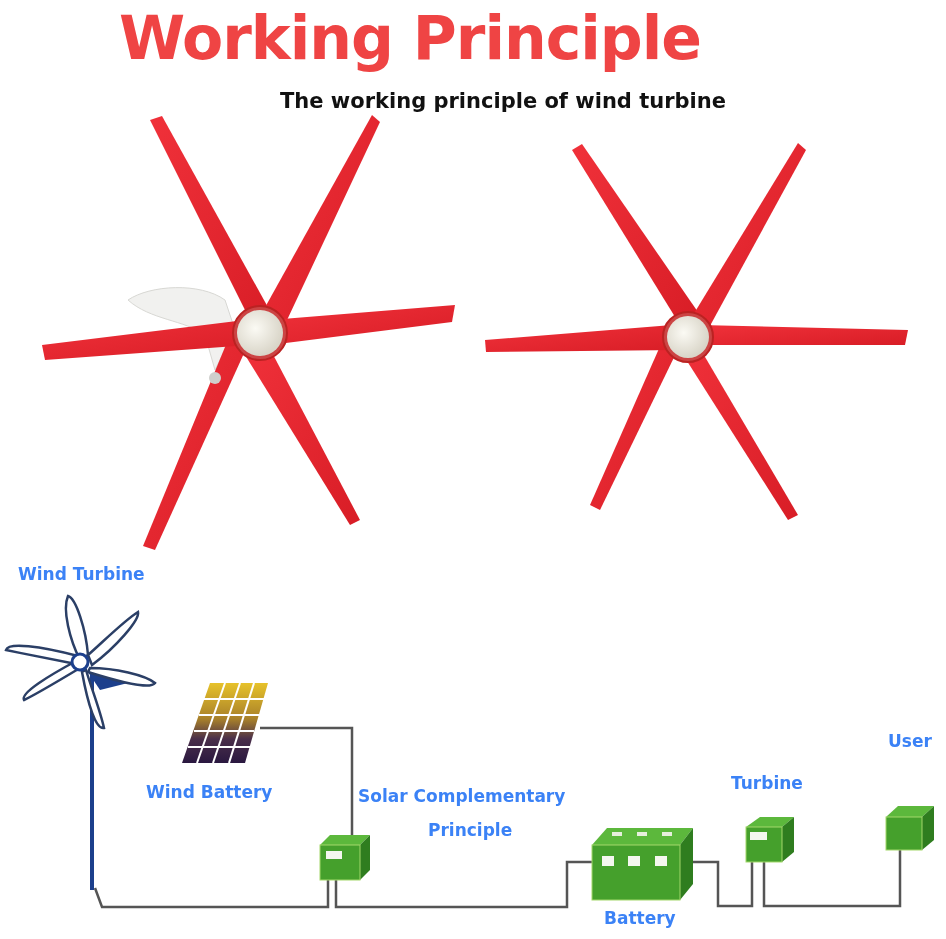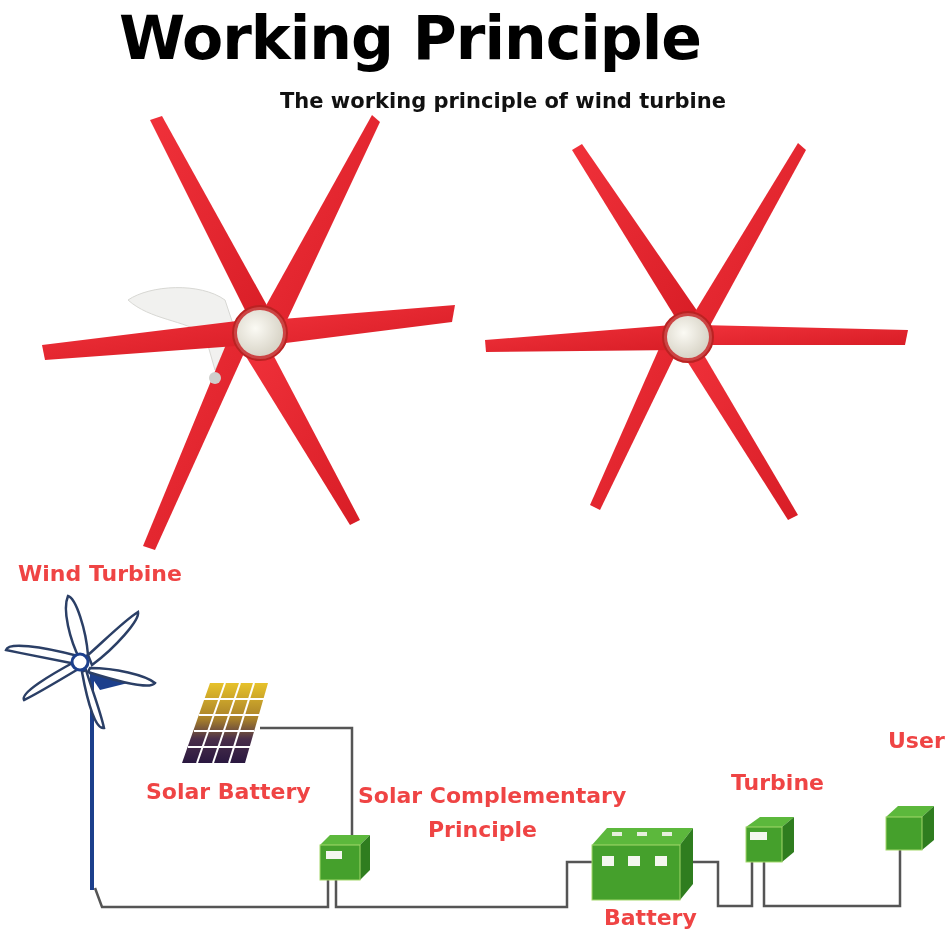--- a/index.html
+++ b/index.html
@@ -1,19 +1,19 @@
 <!DOCTYPE html>
 <html><head>
 <meta charset="utf-8">
 <style>
   html,body{margin:0;padding:0;background:#fff;}
   body{width:946px;height:939px;position:relative;overflow:hidden;font-family:"DejaVu Sans","Liberation Sans",sans-serif;}
-  .title{position:absolute;left:0;width:820px;top:2px;text-align:center;font-size:60px;font-weight:bold;color:#000000;letter-spacing:-1px;line-height:72px;}
+  .title{position:absolute;left:0;width:820px;top:2px;text-align:center;font-size:60px;font-weight:bold;color:#ef4444;letter-spacing:-1px;line-height:72px;}
   .subtitle{position:absolute;left:0;width:946px;top:86px;text-align:center;font-size:21px;font-weight:bold;color:#111;line-height:30px;padding-left:60px;box-sizing:border-box;}
-  .lbl{position:absolute;font-weight:bold;color:#ef4444;font-size:22px;line-height:26px;white-space:nowrap;}
+  .lbl{position:absolute;font-weight:bold;color:#3b82f6;font-size:17px;line-height:26px;white-space:nowrap;}
   svg{position:absolute;left:0;top:0;}
 </style>
 </head>
 <body>
 
 <div class="title">Working Principle</div>
 <div class="subtitle">The working principle of wind turbine</div>
 
 <svg width="946" height="939" viewBox="0 0 946 939">
   <defs>
@@ -121,18 +121,18 @@
   </g>
 
   <g>
     <path d="M886 817 L898 806 L934 806 L922 817 Z" fill="#5cb83c"></path>
     <path d="M922 817 L934 806 L934 840 L922 850 Z" fill="#2f7d1f"></path>
     <rect x="886" y="817" width="36" height="33" fill="#45a02c" stroke="#a3d86a" stroke-width="1"></rect>
   </g>
 </svg>
 
 <div class="lbl" style="left:18px;top:561px;">Wind Turbine</div>
-<div class="lbl" style="left:146px;top:779px;">Solar Battery</div>
+<div class="lbl" style="left:146px;top:779px;">Wind Battery</div>
 <div class="lbl" style="left:358px;top:783px;">Solar Complementary</div>
 <div class="lbl" style="left:428px;top:817px;">Principle</div>
 <div class="lbl" style="left:588px;top:905px;margin-left:16px;">Battery</div>
 <div class="lbl" style="left:731px;top:770px;">Turbine</div>
 <div class="lbl" style="left:888px;top:728px;">User</div>
 
 </body></html>

